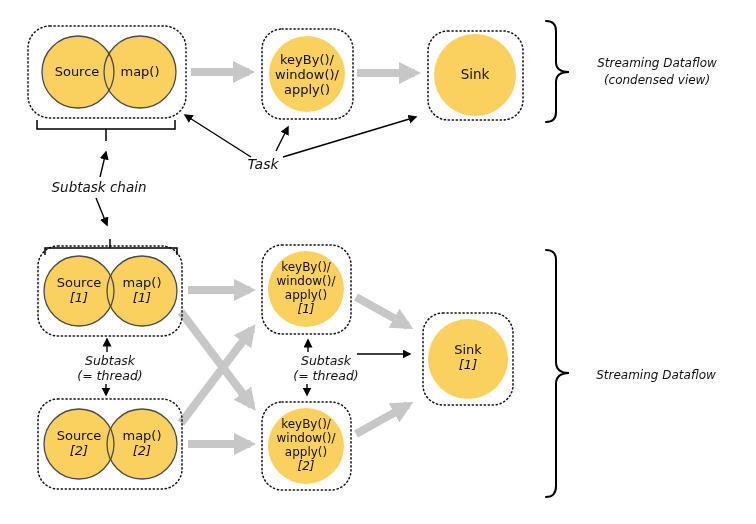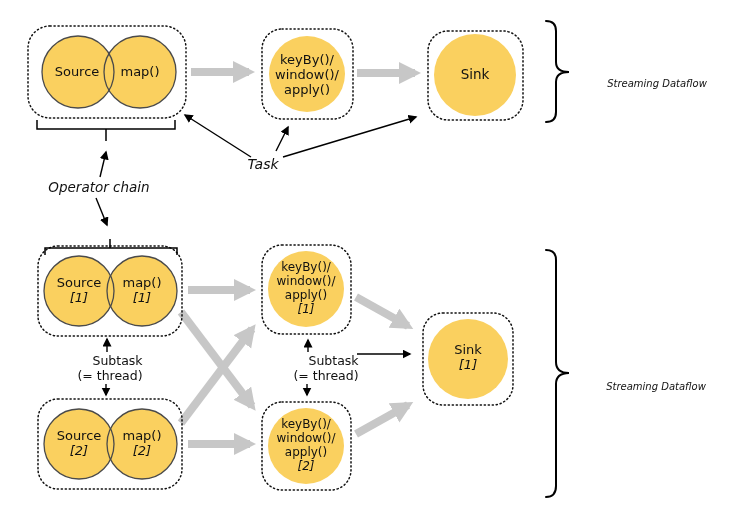--- a/index.html
+++ b/index.html
@@ -17,22 +17,22 @@
     transform:translate(-50%,-50%);
     text-align:center;
     white-space:nowrap;
     color:#111;
     z-index:2;
   }
   .node-txt{font-size:13px;line-height:15px;}
   .node-txt-sm{font-size:12px;line-height:14px;}
   .idx{font-style:italic;}
   .ann{font-style:italic;font-size:13.5px;line-height:16px;text-align:center;}
-  .ann-sm{font-size:12.5px;line-height:15px;text-align:right;}
-  .caption{font-style:italic;font-size:10px;line-height:17px;margin-top:11px;}
+  .ann-sm{font-style:italic;font-size:12.5px;line-height:15px;}
+  .caption{font-style:italic;font-size:12px;line-height:17px;}
   .sink-txt{font-size:13.5px;line-height:16px;}
 </style>
 </head>
 <body>
 
 <div class="stage">
 
   <svg width="756" height="524" viewBox="0 0 756 524">
     <defs>
       <marker id="grayhead" markerUnits="userSpaceOnUse" markerWidth="26" markerHeight="24" refX="16" refY="11" orient="auto">
@@ -120,24 +120,25 @@
   <div class="lbl node-txt" style="left:307px;top:74px;">
     <div>keyBy()/</div>
     <div>window()/</div>
     <div>apply()</div>
   </div>
   <div class="lbl sink-txt" style="left:475px;top:74px;">
     <div>Sink</div>
   </div>
   <div class="lbl caption" style="left:657px;top:72px;">
     <div>Streaming Dataflow</div>
+    <div>(condensed view)</div>
   </div>
 
   <div class="lbl ann" style="left:99px;top:187px;">
-    <div>Operator chain</div>
+    <div>Subtask chain</div>
   </div>
   <div class="lbl ann" style="left:263px;top:164px;font-size:14px;">
     <div>Task</div>
   </div>
 
   <div class="lbl node-txt" style="left:79px;top:290px;">
     <div>Source</div>
     <div class="idx">[1]</div>
   </div>
   <div class="lbl node-txt" style="left:142px;top:290px;">

